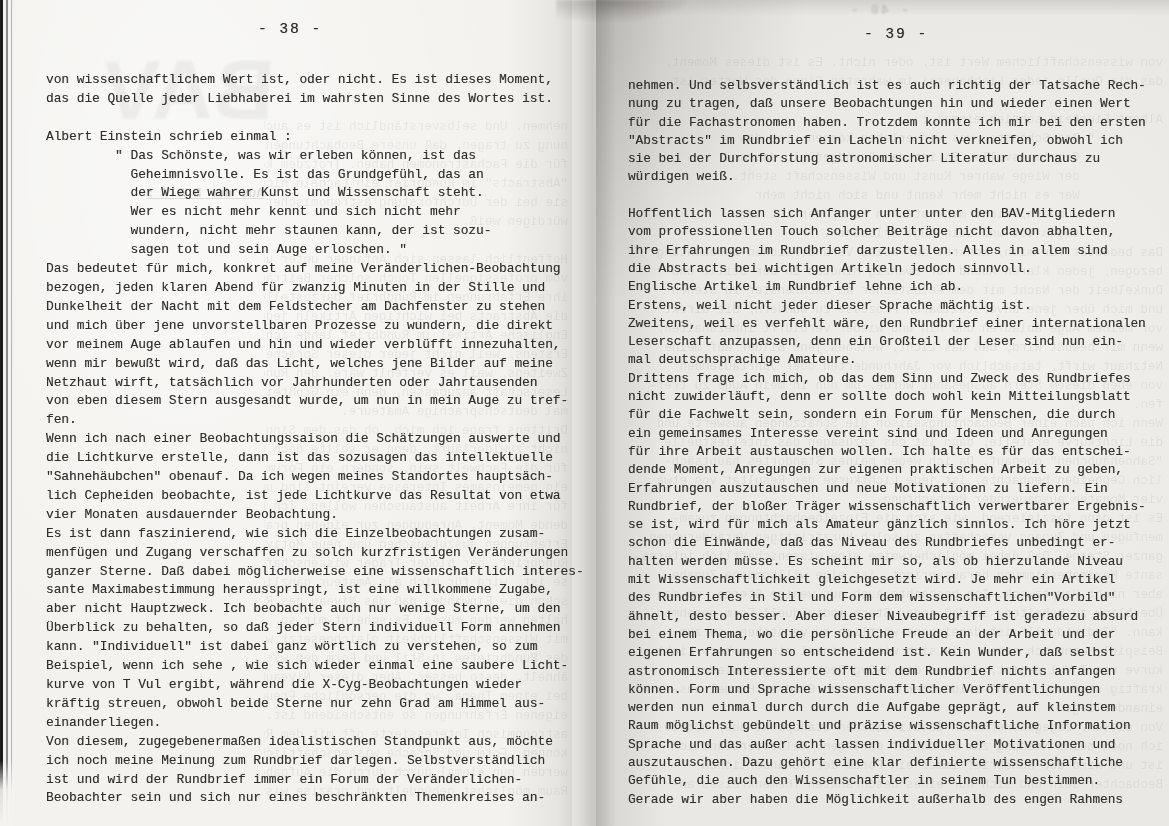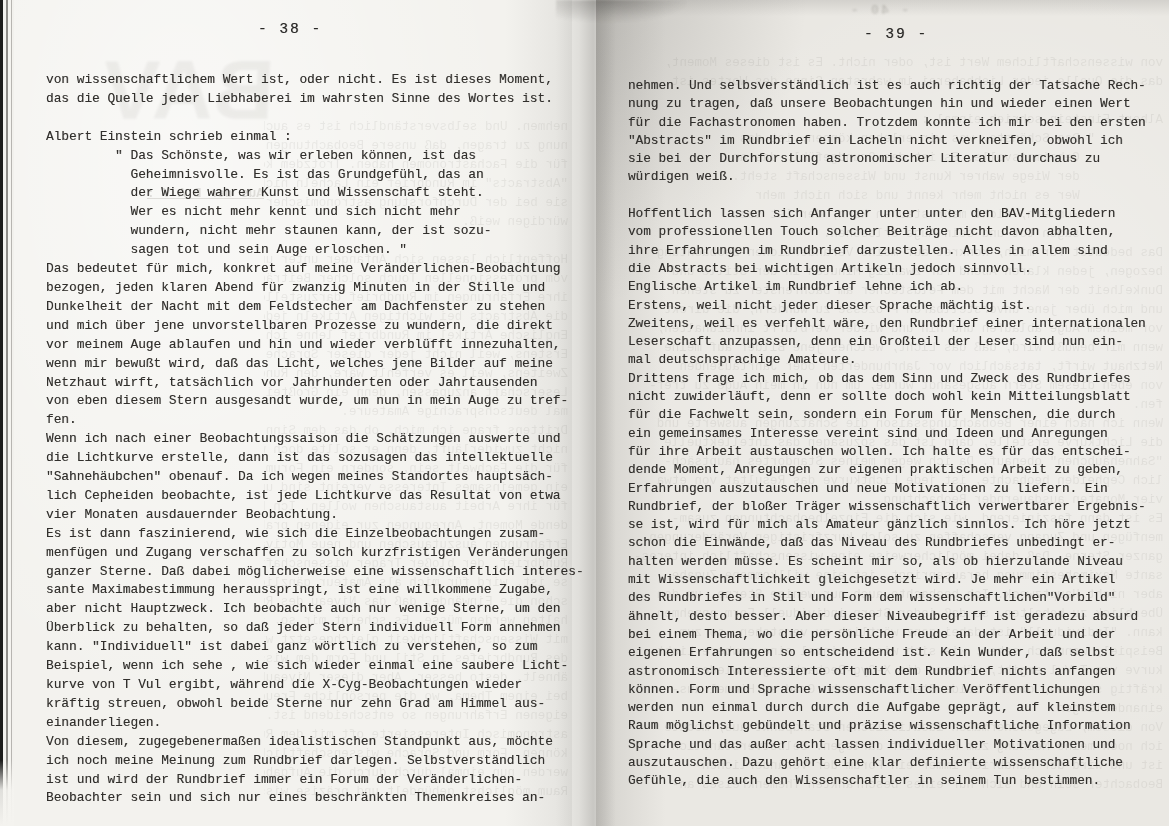--- a/index.html
+++ b/index.html
@@ -279,19 +279,20 @@
         <div class="tline">ähnelt, desto besser. Aber dieser Niveaubegriff ist geradezu absurd</div>
         <div class="tline">bei einem Thema, wo die persönliche Freude an der Arbeit und der</div>
         <div class="tline">eigenen Erfahrungen so entscheidend ist. Kein Wunder, daß selbst</div>
         <div class="tline">astronomisch Interessierte oft mit dem Rundbrief nichts anfangen</div>
         <div class="tline">können. Form und Sprache wissenschaftlicher Veröffentlichungen</div>
         <div class="tline">werden nun einmal durch durch die Aufgabe geprägt, auf kleinstem</div>
         <div class="tline">Raum möglichst gebündelt und präzise wissenschaftliche Information</div>
         <div class="tline">Sprache und das außer acht lassen individueller Motivationen und</div>
         <div class="tline">auszutauschen. Dazu gehört eine klar definierte wissenschaftliche</div>
         <div class="tline">Gefühle, die auch den Wissenschaftler in seinem Tun bestimmen.</div>
+        <div class="tline">Gerade wir aber haben die Möglichkeit außerhalb des engen Rahmens</div>
       </div>
   </div>
 
   <div class="gutter"></div>
   <div class="gutter-top-smudge"></div>
 
 </div>
 
 </body></html>

